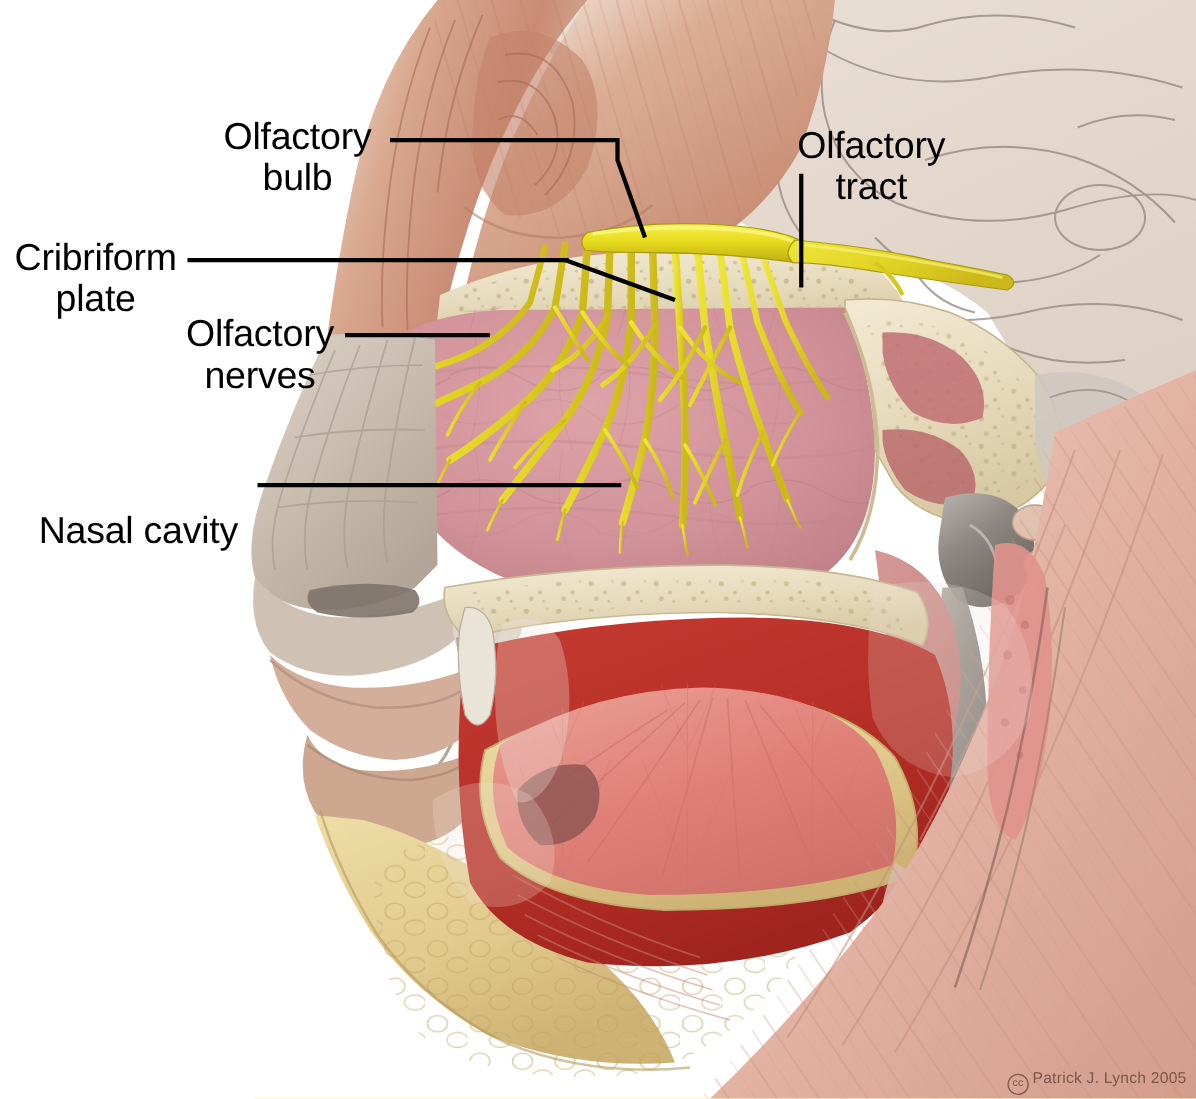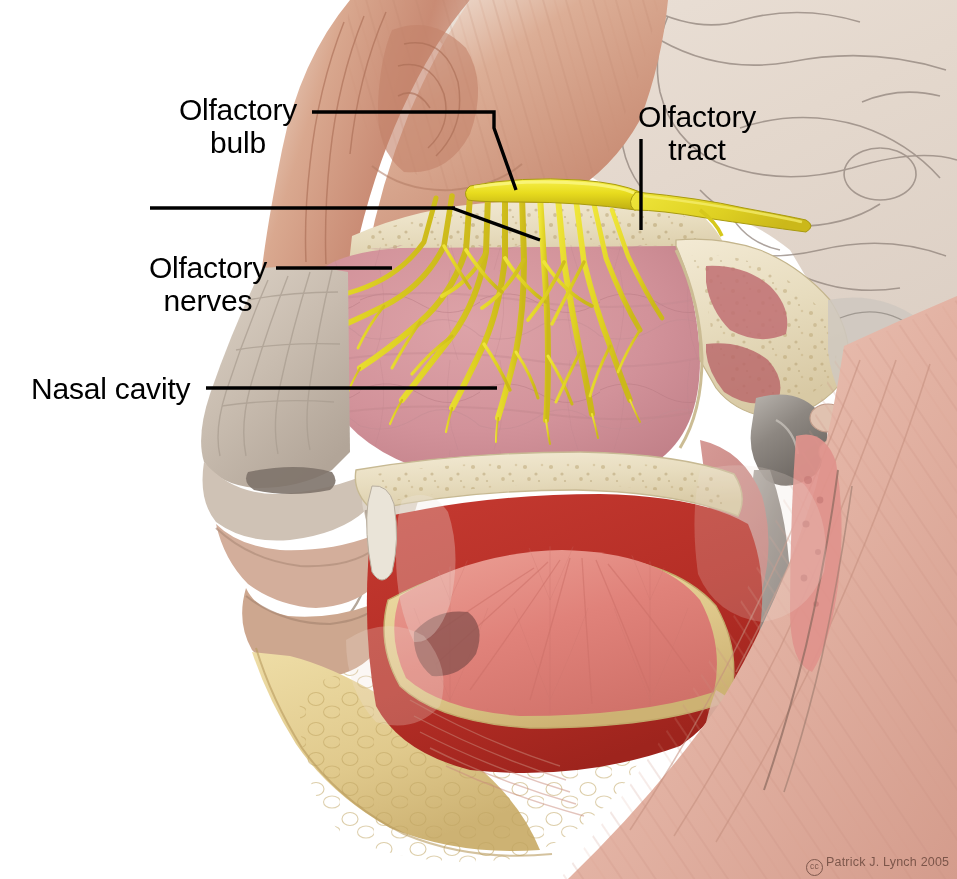--- a/index.html
+++ b/index.html
@@ -4,21 +4,21 @@
 <title>Olfactory System Anatomy</title>
 <style>
   html,body{margin:0;padding:0;background:#ffffff;}
   body{width:957px;height:879px;overflow:hidden;
        font-family:"Liberation Sans",sans-serif;}
   #stage{position:relative;width:957px;height:879px;background:#fde047;overflow:hidden;}
   #art{position:absolute;left:0;top:0;width:957px;height:879px;}
   .lbl{position:absolute;color:#000;font-family:"Liberation Sans",sans-serif;
        font-size:30px;line-height:33px;white-space:pre-line;letter-spacing:-0.2px;}
   .lbl.c{text-align:center;}
-  .lbl.l{text-align:left;}
+  .lbl.l{text-align:left;margin-top:36px;}
   #credit{position:absolute;left:806px;top:855px;font-size:12.5px;
           color:#5a3a30;opacity:.72;font-family:"Liberation Sans",sans-serif;
           letter-spacing:.2px;white-space:nowrap;}
   #credit .ccmark{display:inline-block;width:15px;height:15px;border:1.3px solid #5a3a30;
         border-radius:50%;font-size:8.5px;line-height:13px;text-align:center;
         vertical-align:-3px;margin-right:3px;font-weight:normal;}
 </style>
 </head>
 <body>
 
@@ -429,20 +429,22 @@
       <path d="M206 388 L497 388"></path>
     </g>
   </svg>
 
   <div class="lbl c" style="left:168px;top:93px;width:140px;">Olfactory
 bulb</div>
 
   <div class="lbl c" style="left:617px;top:100px;width:160px;">Olfactory
 tract</div>
 
+  <div class="lbl c" style="left:4px;top:190px;width:145px;">Cribriform
+plate</div>
 
   <div class="lbl c" style="left:138px;top:251px;width:140px;">Olfactory
 nerves</div>
 
   <div class="lbl l" style="left:31px;top:372px;width:190px;">Nasal cavity</div>
 
   <div id="credit">
     <span class="ccmark">cc</span><span>Patrick J. Lynch 2005</span>
   </div>
 

